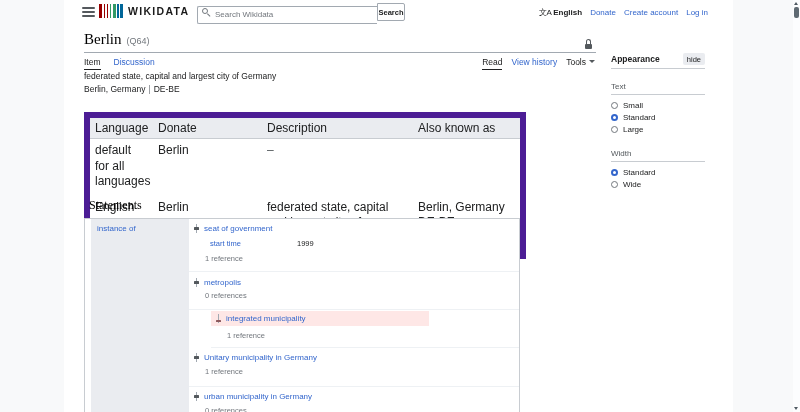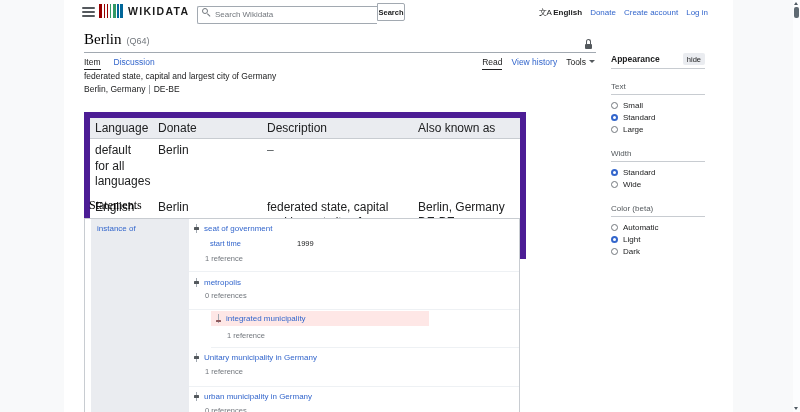--- a/index.html
+++ b/index.html
@@ -280,37 +280,20 @@
           <div class="ap-option">
             <span class="radio checked"></span>
             <span>Standard</span>
           </div>
           <div class="ap-option">
             <span class="radio"></span>
             <span>Wide</span>
           </div>
         </div>
       </div>
-      <div class="ap-section">
-        <div class="ap-section-label">Color (beta)</div>
-        <div class="ap-options">
-          <div class="ap-option">
-            <span class="radio"></span>
-            <span>Automatic</span>
-          </div>
-          <div class="ap-option">
-            <span class="radio checked"></span>
-            <span>Light</span>
-          </div>
-          <div class="ap-option">
-            <span class="radio"></span>
-            <span>Dark</span>
-          </div>
-        </div>
-      </div>
     </aside>
 
   </div>
 
   <div class="scrollbar">
     <span class="sb-up"></span>
     <span class="sb-thumb"></span>
     <span class="sb-down"></span>
   </div>
 </div>

